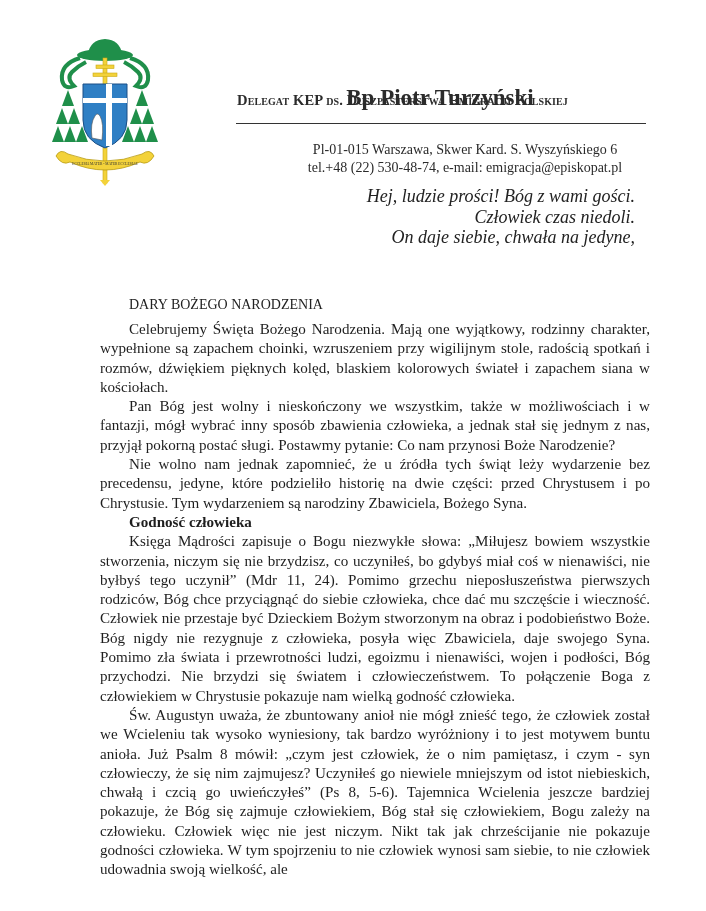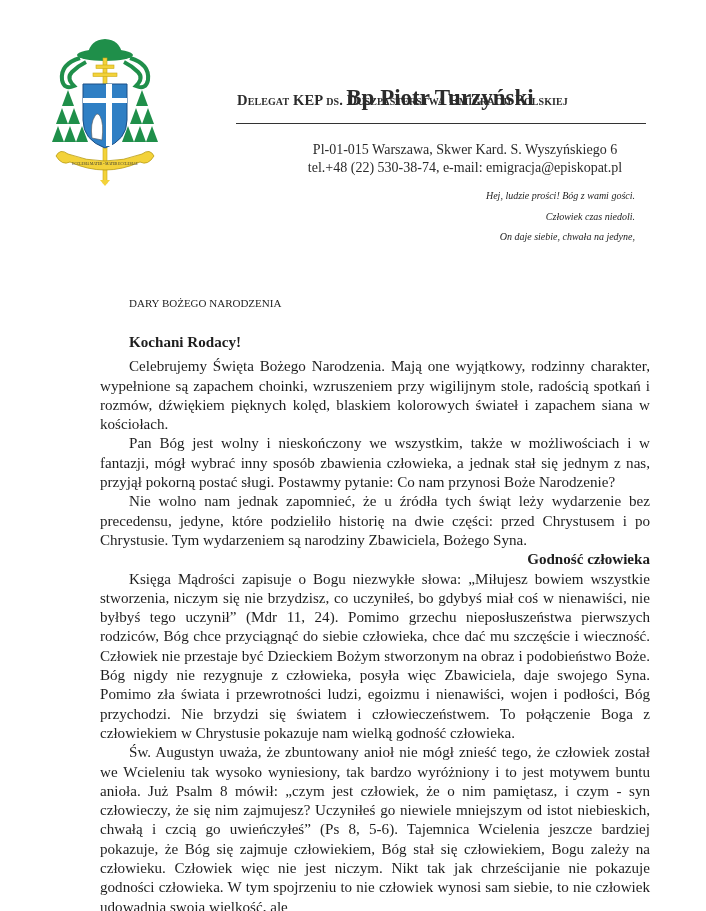--- a/index.html
+++ b/index.html
@@ -21,32 +21,32 @@
   .header-rule {
     position: absolute; left: 236px; width: 410px; top: 123px; height: 1px;
     background: #333;
   }
   .address {
     position: absolute; left: 280px; width: 370px; top: 141px;
     text-align: center; font-size: 14px; line-height: 18px; color: #2a2a2a;
   }
   .poem {
     position: absolute; right: 71px; top: 186px; text-align: right;
-    font-style: italic; font-size: 10px; line-height: 20.5px; color: #222;
+    font-style: italic; font-size: 18px; line-height: 20.5px; color: #222;
   }
   .doc-title {
-    position: absolute; left: 129px; top: 297px; font-size: 11px; color: #222;
+    position: absolute; left: 129px; top: 297px; font-size: 14px; color: #222;
   }
   .body-text {
     position: absolute; left: 100px; width: 550px; top: 320px;
     font-size: 15.1px; line-height: 19.3px; color: #1e1e1e;
   }
   .body-text p { margin: 0; text-align: justify; text-indent: 29px; }
   .body-text .greeting { text-indent: 29px; font-weight: bold; margin-top: 13px; margin-bottom: 5px; }
-  .body-text .subhead { text-indent: 29px; font-weight: bold; text-align: right; }
+  .body-text .subhead { text-indent: 29px; font-weight: bold; }
 </style>
 </head>
 <body>
 
 <svg class="crest" viewBox="0 0 110 160">
 
   <ellipse cx="55" cy="27" rx="28" ry="6" fill="#1f8f4a"></ellipse>
   <path d="M38 26 Q40 12 55 11 Q70 12 72 26 Z" fill="#1f8f4a"></path>
 
   <path d="M30 30 Q10 36 12 52 Q14 62 24 58 Q16 50 22 44 Q28 38 36 34" fill="none" stroke="#1f8f4a" stroke-width="4"></path>
@@ -83,32 +83,31 @@
   <path d="M6 128 Q10 120 18 126 Q55 140 92 126 Q100 120 104 128 Q98 138 90 134 Q55 150 20 134 Q12 138 6 128 Z" fill="#f3d23a" stroke="#b89a10" stroke-width="0.8"></path>
   <text x="55" y="137" font-size="3.6" text-anchor="middle" fill="#333" font-family="Liberation Serif, serif">ECCLESIA MATER - MATER ECCLESIAE</text>
   <polygon points="50,152 55,158 60,152" fill="#f3d23a"></polygon>
 </svg>
 
 <div class="header-name">Bp Piotr Turzyński</div>
 <div class="header-role">Delegat KEP ds. Duszpasterstwa Emigracji Polskiej</div>
 <div class="header-rule"></div>
 <div class="address">
   <div>Pl-01-015 Warszawa, Skwer Kard. S. Wyszyńskiego 6</div>
-  <div>tel.+48 (22) 530-38-74, e-mail: emigracja@episkopat.pl</div>
+  <div>tel.+48 (22) 530-48-74, e-mail: emigracja@episkopat.pl</div>
 </div>
 
 <div class="poem">
   <div>Hej, ludzie prości! Bóg z wami gości.</div>
   <div>Człowiek czas niedoli.</div>
   <div>On daje siebie, chwała na jedyne,</div>
 </div>
 
 <div class="doc-title">DARY BOŻEGO NARODZENIA</div>
 
 <div class="body-text">
-  <div class="greeting">Kochani Rodacy!</div>
   <p>Celebrujemy Święta Bożego Narodzenia. Mają one wyjątkowy, rodzinny charakter, wypełnione są zapachem choinki, wzruszeniem przy wigilijnym stole, radością spotkań i rozmów, dźwiękiem pięknych kolęd, blaskiem kolorowych świateł i zapachem siana w kościołach.</p>
   <p>Pan Bóg jest wolny i nieskończony we wszystkim, także w możliwościach i w fantazji, mógł wybrać inny sposób zbawienia człowieka, a jednak stał się jednym z nas, przyjął pokorną postać sługi. Postawmy pytanie: Co nam przynosi Boże Narodzenie?</p>
   <p>Nie wolno nam jednak zapomnieć, że u źródła tych świąt leży wydarzenie bez precedensu, jedyne, które podzieliło historię na dwie części: przed Chrystusem i po Chrystusie. Tym wydarzeniem są narodziny Zbawiciela, Bożego Syna.</p>
   <div class="subhead">Godność człowieka</div>
   <p>Księga Mądrości zapisuje o Bogu niezwykłe słowa: „Miłujesz bowiem wszystkie stworzenia, niczym się nie brzydzisz, co uczyniłeś, bo gdybyś miał coś w nienawiści, nie byłbyś tego uczynił” (Mdr 11, 24). Pomimo grzechu nieposłuszeństwa pierwszych rodziców, Bóg chce przyciągnąć do siebie człowieka, chce dać mu szczęście i wieczność. Człowiek nie przestaje być Dzieckiem Bożym stworzonym na obraz i podobieństwo Boże. Bóg nigdy nie rezygnuje z człowieka, posyła więc Zbawiciela, daje swojego Syna. Pomimo zła świata i przewrotności ludzi, egoizmu i nienawiści, wojen i podłości, Bóg przychodzi. Nie brzydzi się światem i człowieczeństwem. To połączenie Boga z człowiekiem w Chrystusie pokazuje nam wielką godność człowieka.</p>
   <p>Św. Augustyn uważa, że zbuntowany anioł nie mógł znieść tego, że człowiek został we Wcieleniu tak wysoko wyniesiony, tak bardzo wyróżniony i to jest motywem buntu anioła. Już Psalm 8 mówił: „czym jest człowiek, że o nim pamiętasz, i czym - syn człowieczy, że się nim zajmujesz? Uczyniłeś go niewiele mniejszym od istot niebieskich, chwałą i czcią go uwieńczyłeś” (Ps 8, 5-6). Tajemnica Wcielenia jeszcze bardziej pokazuje, że Bóg się zajmuje człowiekiem, Bóg stał się człowiekiem, Bogu zależy na człowieku. Człowiek więc nie jest niczym. Nikt tak jak chrześcijanie nie pokazuje godności człowieka. W tym spojrzeniu to nie człowiek wynosi sam siebie, to nie człowiek udowadnia swoją wielkość, ale</p>
 </div>
 
 </body></html>

